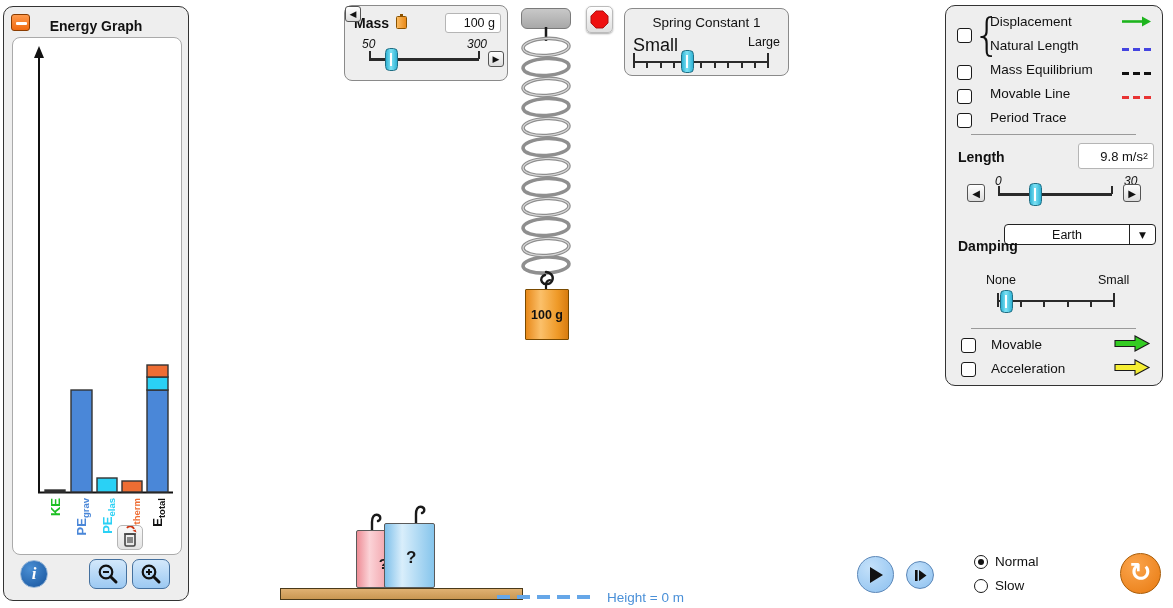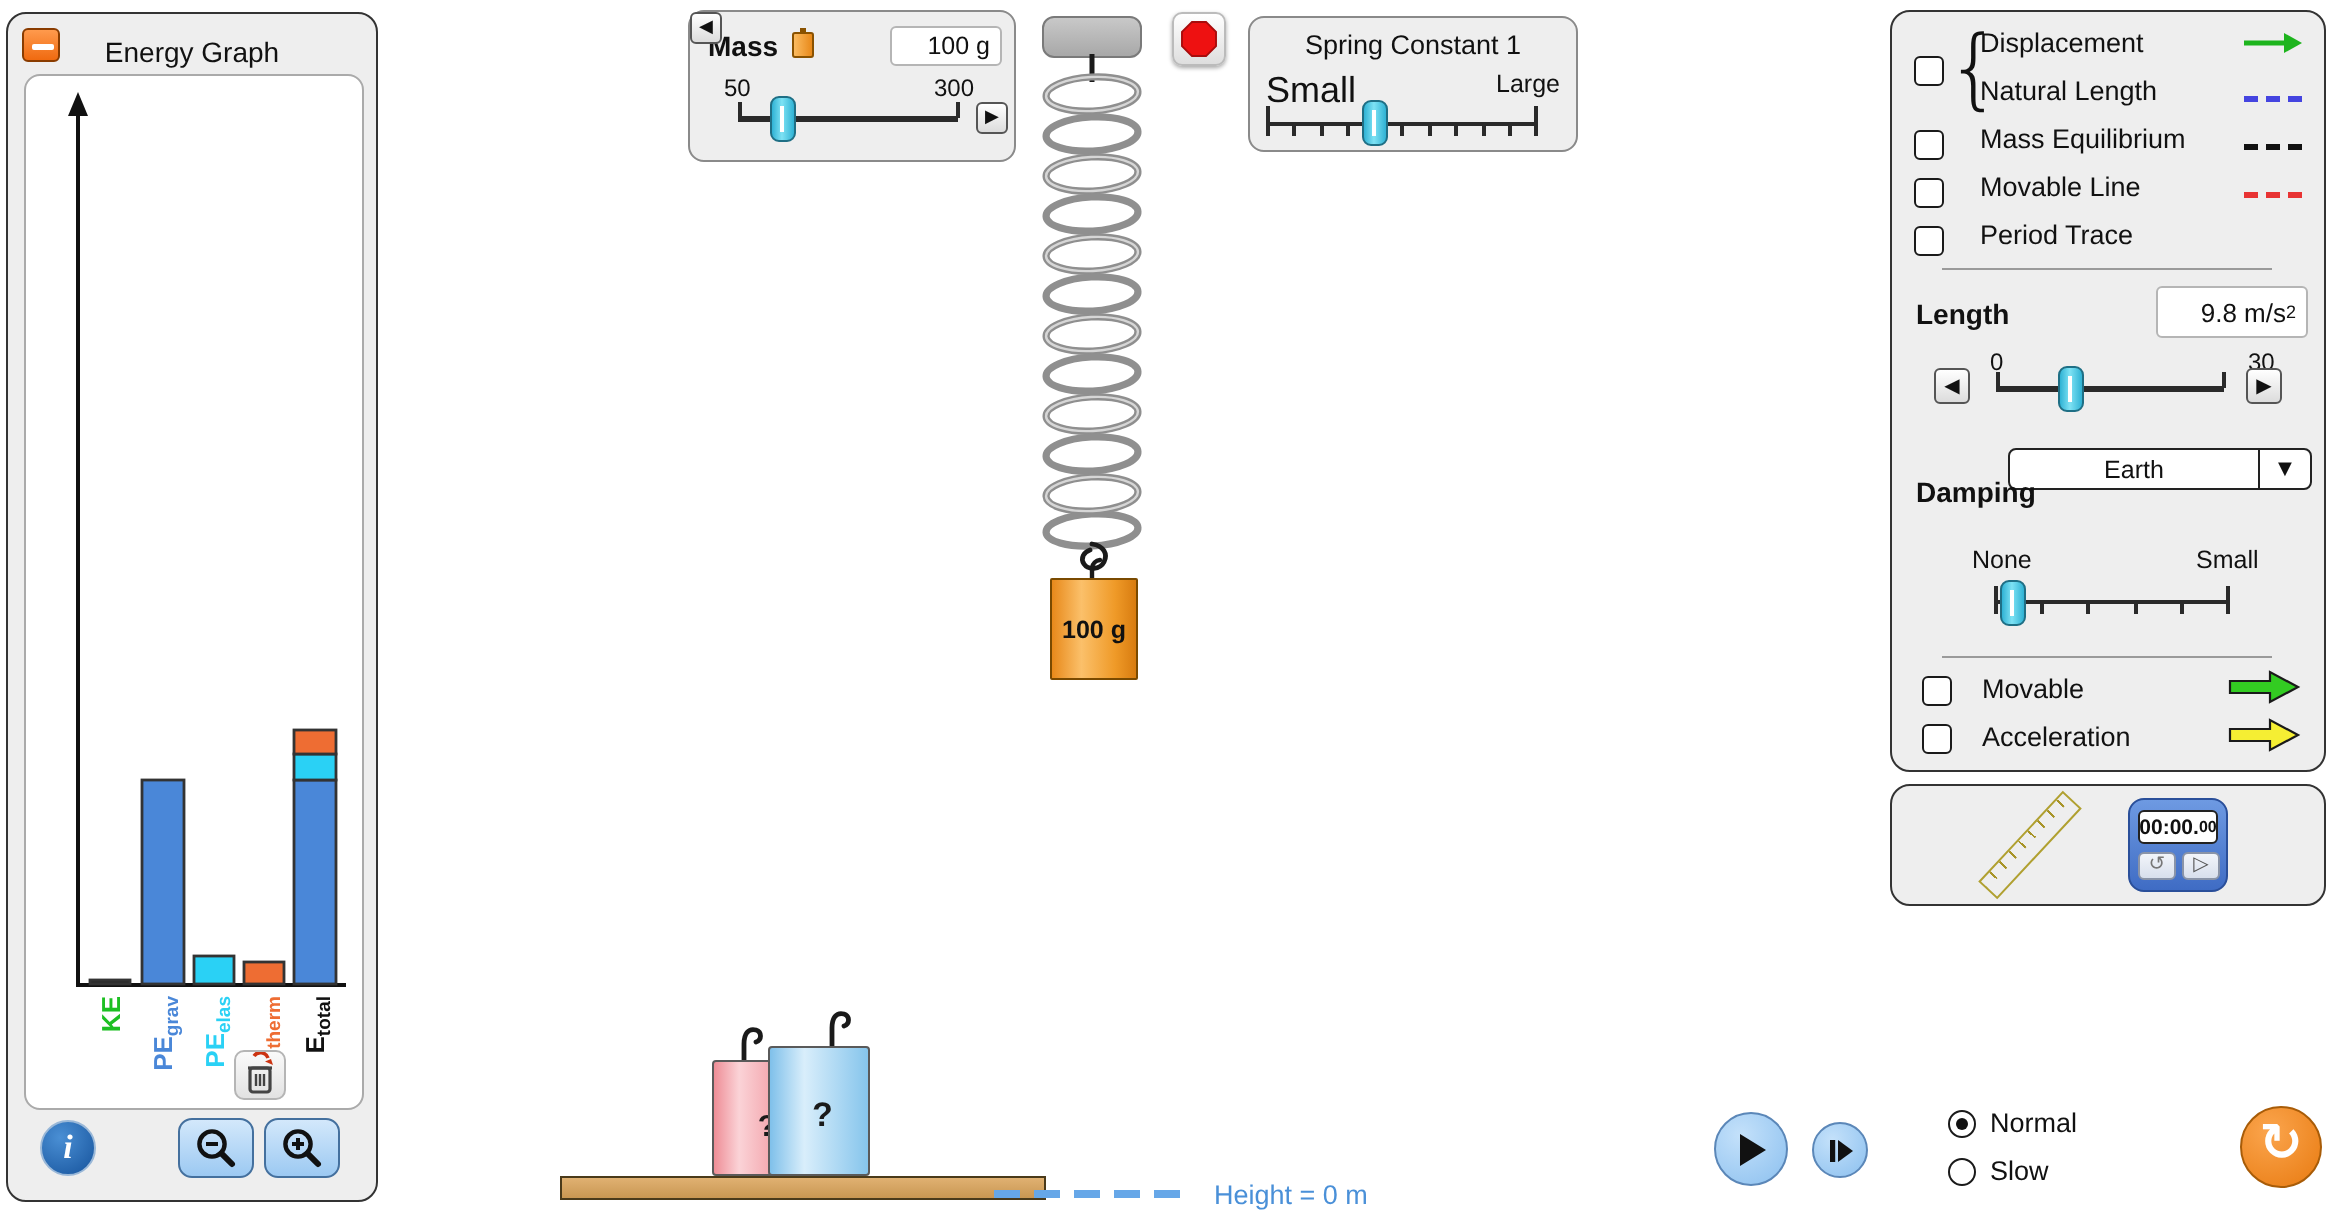--- a/index.html
+++ b/index.html
@@ -26,21 +26,21 @@
            background:linear-gradient(90deg,#2fb2d4,#7ee2f4 45%,#2fb2d4); border:1.5px solid #1f6f85; cursor:pointer; }
   .thumb::after { content:""; position:absolute; left:4.3px; top:4px; width:1.8px; height:13px; background:#fff; }
   .tick { position:absolute; width:1.5px; background:#2a2a2a; }
 
   .radio { position:absolute; width:14px; height:14px; border:1.6px solid #1a1a1a; border-radius:50%; background:#fff; cursor:pointer; }
   .radio .dot { position:absolute; left:2.5px; top:2.5px; width:6px; height:6px; border-radius:50%; background:#111; }
 
   .dash { position:absolute; height:3px; }
 
   .lbl { position:absolute; font-size:13.5px; white-space:nowrap; }
-  .num { position:absolute; font-size:12px; }
+  .num { position:absolute; font-size:12px;font-style:italic; }
 
   .roundbtn { position:absolute; border-radius:50%; cursor:pointer; }
 
   .cyl { position:absolute; border:1px solid #5a5a5a; border-radius:2px; }
   .qmark { position:absolute; font-weight:bold; color:#1a1a1a; }
 
   .combo { position:absolute; background:#fff; border:1.4px solid #222; border-radius:4px; display:flex; cursor:pointer; }
   .combo .ctext { flex:1; display:flex; align-items:center; justify-content:center; font-size:12.5px; }
   .combo .cbtn { width:26px; border-left:1.4px solid #222; display:flex; align-items:center; justify-content:center; font-size:9px; font-family:"DejaVu Sans",sans-serif; }
 
@@ -49,21 +49,21 @@
 </style>
 </head>
 <body>
 
 <div id="stage">
 
   <div class="panel" style="left:3px; top:6px; width:186px; height:595px;">
     <div style="position:absolute; left:7px; top:7px; width:19px; height:17px; background:linear-gradient(#ff9a4d,#f06a10); border:1px solid #8a3c00; border-radius:3px;">
       <div style="position:absolute; left:4px; top:6.5px; width:11px; height:3.5px; background:#fff; border-radius:1px;"></div>
     </div>
-    <div class="lbl bold" style="left:0; right:0; top:11px; text-align:center; font-weight:normal; font-size:14px;">Energy Graph</div>
+    <div class="lbl bold" style="left:0; right:0; top:11px; text-align:center; font-weight:bold; font-size:14px;">Energy Graph</div>
 
     <div style="position:absolute; left:8px; top:30px; width:170px; height:518px; background:#fff; border:1px solid #aaa; border-radius:8px;">
       <svg width="168" height="516" viewBox="0 0 168 516">
 
         <line x1="26" y1="18" x2="26" y2="455" stroke="#111" stroke-width="2"></line>
         <polygon points="26,8 21,20 31,20" fill="#111"></polygon>
         <line x1="25" y1="454.5" x2="160" y2="454.5" stroke="#111" stroke-width="2"></line>
 
         <g>
             <rect x="32" y="452" width="20" height="2" fill="#2a2a2a" stroke="#333" stroke-width="1.4"></rect>
@@ -253,36 +253,20 @@
     <svg style="position:absolute; left:168px; top:329px;" width="37" height="17" viewBox="0 0 37 17">
       <polygon points="1,5.5 21,5.5 21,1 35,8.5 21,16 21,11.5 1,11.5" fill="#33cc22" stroke="#1a1a1a" stroke-width="1.1"></polygon>
     </svg>
     <div class="cb" style="left:15px; top:356px;"></div>
     <span class="lbl" style="left:45px; top:355px;">Acceleration</span>
     <svg style="position:absolute; left:168px; top:353px;" width="37" height="17" viewBox="0 0 37 17">
       <polygon points="1,5.5 21,5.5 21,1 35,8.5 21,16 21,11.5 1,11.5" fill="#f5ee33" stroke="#1a1a1a" stroke-width="1.1"></polygon>
     </svg>
   </div>
 
-  <div class="panel" style="left:945px; top:392px; width:218px; height:61px;">
-    <div style="position:absolute; left:38px; top:23px; width:62px; height:13px; transform:rotate(-47deg); background:linear-gradient(#f2e67a,#dcc94e); border:1px solid #b0a030;
-         background-image:repeating-linear-gradient(90deg,transparent 0 6px,#a89428 6px 7px); background-size:100% 45%; background-repeat:no-repeat;"></div>
-    <div style="position:absolute; left:118px; top:6px; width:50px; height:47px; background:linear-gradient(#6e9ae2,#3f6cc4); border:1.5px solid #2a4f9a; border-radius:8px;">
-      <div style="position:absolute; left:4px; top:5px; width:40px; height:17px; background:#fff; border:1.2px solid #222; border-radius:3px; display:flex; align-items:center; justify-content:center;">
-        <span style="font-size:10.5px; font-weight:bold;">00:00.</span>
-          <span style="font-size:8px; font-weight:bold;">00</span>
-      </div>
-      <div style="position:absolute; left:4px; top:26px; width:19px; height:14px; background:linear-gradient(#f2f5fa,#d8dfec); border:1px solid #8a94a8; border-radius:3px; display:flex; align-items:center; justify-content:center;">
-        <span style="font-size:10px; color:#777; font-family:'DejaVu Sans',sans-serif; line-height:1;">↺</span>
-      </div>
-      <div style="position:absolute; left:26px; top:26px; width:19px; height:14px; background:linear-gradient(#f2f5fa,#d8dfec); border:1px solid #8a94a8; border-radius:3px; display:flex; align-items:center; justify-content:center;">
-        <span style="font-size:10px; color:#555; font-family:'DejaVu Sans',sans-serif; line-height:1;">▷</span>
-      </div>
-    </div>
-  </div>
 
   <div style="position:absolute; left:280px; top:588px; width:243px; height:12px; background:linear-gradient(#e0b172,#c99752); border:1px solid #4a3a1a;"></div>
   <svg style="position:absolute; left:364px; top:509px;" width="18" height="24" viewBox="0 0 18 24">
     <path d="M8,23 V13 c0,-5 2,-8 6,-7 c3,1 3,5 0,6" fill="none" stroke="#1a1a1a" stroke-width="2.4" stroke-linecap="round"></path>
   </svg>
   <svg style="position:absolute; left:408px; top:501px;" width="18" height="24" viewBox="0 0 18 24">
     <path d="M8,23 V13 c0,-5 2,-8 6,-7 c3,1 3,5 0,6" fill="none" stroke="#1a1a1a" stroke-width="2.4" stroke-linecap="round"></path>
   </svg>
   <div class="cyl" style="left:356px; top:530px; width:38px; height:58px; background:linear-gradient(90deg,#ee8d96,#fbd3d7 35%,#f0959e);">
     <span class="qmark" style="right:5px; bottom:15px; font-size:15px;">?</span>

